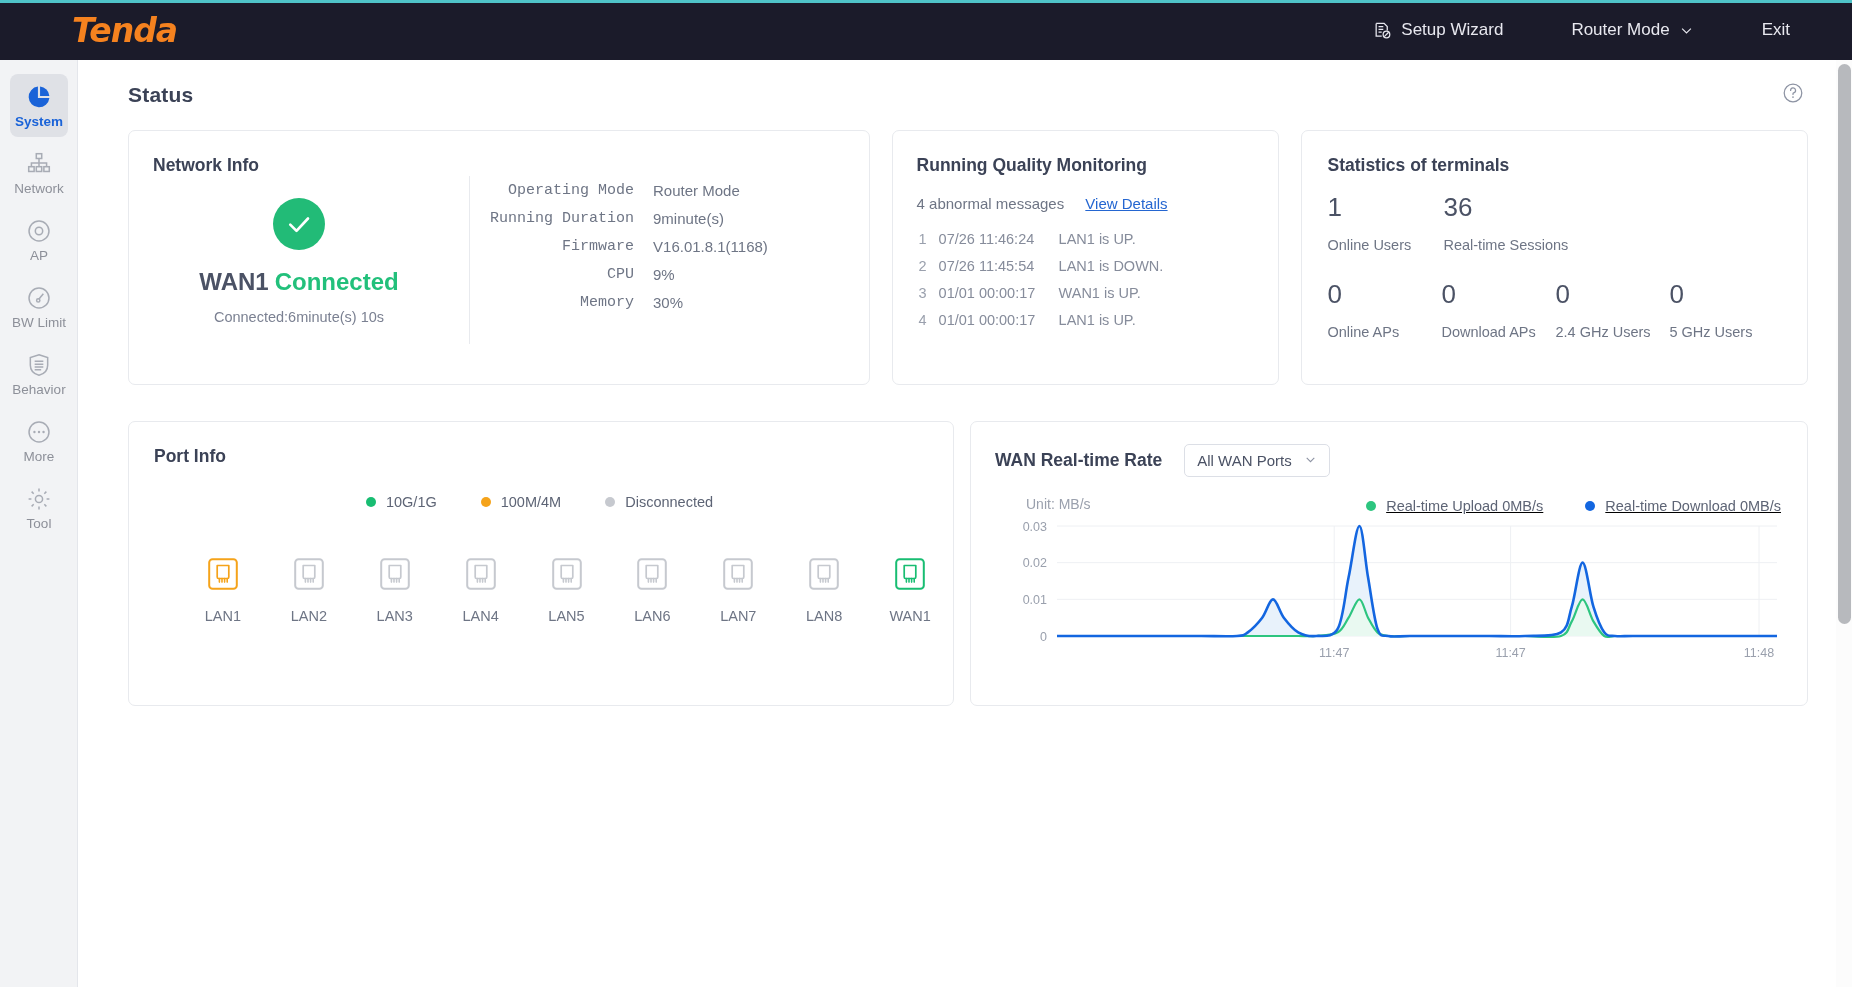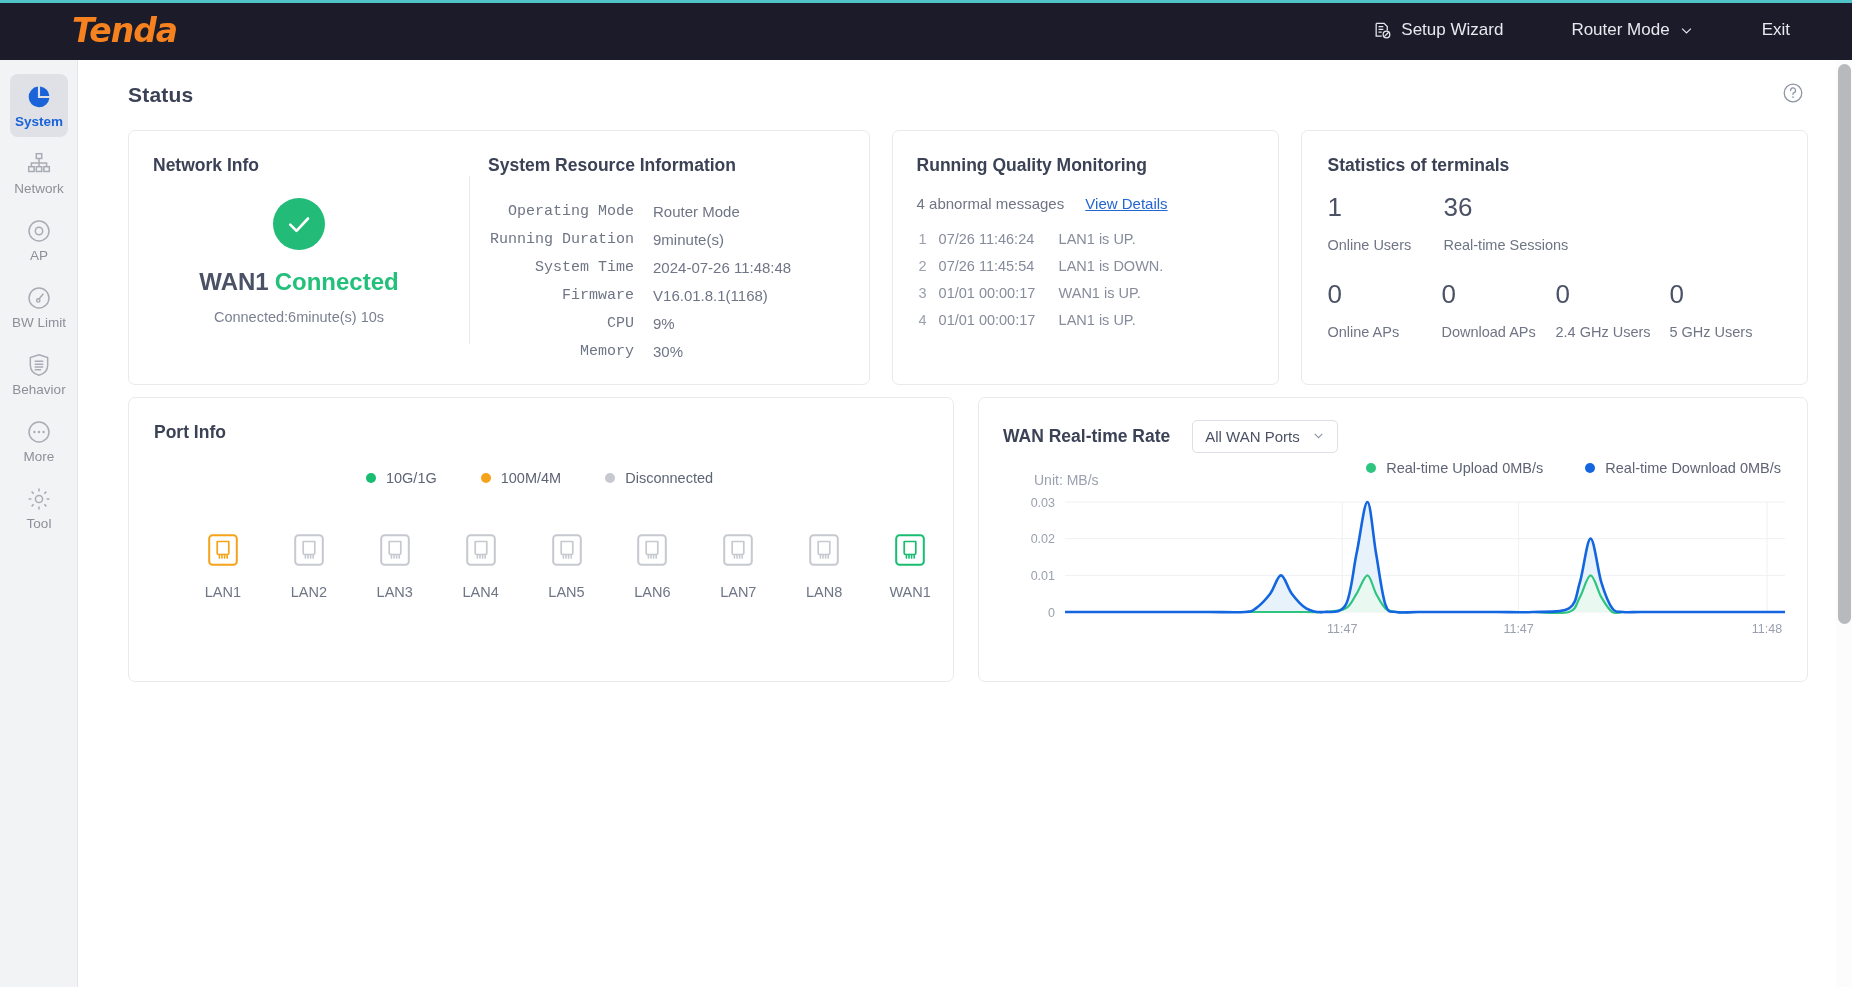--- a/index.html
+++ b/index.html
@@ -106,38 +106,38 @@
   .card3 { width:512px; height:255px; padding:24px 0 0 25px; }
   .stat-row { display:flex; margin-top:16px; }
   .stat { }
   .stat .num { font-size:26px; color:#4b5265; font-weight:400; }
   .stat .lab { font-size:14.5px; color:#6e7585; margin-top:14px; white-space:nowrap; }
   .sr1 .stat:nth-child(1){ width:116px; }
   .sr2 { margin-top:26px; }
   .sr2 .stat { width:114px; }
 
   
-  .row2 { display:flex; gap:24px; padding:0 44px 0 50px; margin-top:12px; }
+  .row2 { display:flex; gap:16px; padding:0 44px 0 50px; margin-top:36px; }
   .card4 { width:826px; height:285px; padding:24px 0 0 25px; }
   .legend-wrap { display:flex; justify-content:center; gap:44px; margin-top:27px; padding-right:28px;}
   .lg { display:flex; align-items:center; gap:10px; font-size:14.5px; color:#5d6475; }
   .dot { width:10px; height:10px; border-radius:50%; }
   .ports { display:flex; gap:0; margin-top:48px; padding-left:26px; }
   .port { width:86px; display:flex; flex-direction:column; align-items:center; gap:14px; cursor:pointer;}
   .port .pn { font-size:14.5px; color:#6e7585; }
 
   .card5 { width:952px; height:285px; padding:22px 0 0 24px; position:relative; }
   .c5head { display:flex; align-items:center; gap:22px; }
   .select {
     border:1px solid #dcdfe6; border-radius:5px; height:33px; padding:0 12px;
     display:flex; align-items:center; gap:12px; font-size:15px; color:#4b5265;
     cursor:pointer; background:#fff;
   }
   .unit { position:absolute; left:55px; top:74px; font-size:14px; color:#9aa0ad; }
-  .chart-legend { position:absolute; right:26px; top:62px; display:flex; gap:42px; }
+  .chart-legend { position:absolute; right:26px; top:76px; display:flex; gap:42px;text-decoration:underline; }
   .chart-area { position:absolute; left:24px; top:96px; width:790px; height:150px; }
 
   
   .sbar-track { position:absolute; right:0; top:60px; width:16px; height:927px; background:#fcfcfc; }
   .sbar-thumb { position:absolute; right:1px; top:64px; width:13px; height:560px; background:#b7b9bd; border-radius:7px; }
   .edge-tl { position:absolute; left:0; top:0; width:1852px; height:3px; background:#4fc3c8; }
 </style>
 </head>
 <body>
 
@@ -295,34 +295,29 @@
           </div>
           <div class="wanline">
             <span class="w">WAN1</span><span class="c">Connected</span>
           </div>
           <div class="connsub">Connected:6minute(s) 10s</div>
         </div>
 
         <div class="vdiv"></div>
 
         <div class="sys-pane">
-          <div class="card-title">System Resource Information</div>
           <table class="sys-table">
             <tbody>
               <tr>
                 <td class="k">Operating Mode</td>
                 <td class="v">Router Mode</td>
               </tr>
               <tr>
                 <td class="k">Running Duration</td>
                 <td class="v">9minute(s)</td>
-              </tr>
-              <tr>
-                <td class="k">System Time</td>
-                <td class="v">2024-07-26 11:48:48</td>
               </tr>
               <tr>
                 <td class="k">Firmware</td>
                 <td class="v">V16.01.8.1(1168)</td>
               </tr>
               <tr>
                 <td class="k">CPU</td>
                 <td class="v">9%</td>
               </tr>
               <tr>

